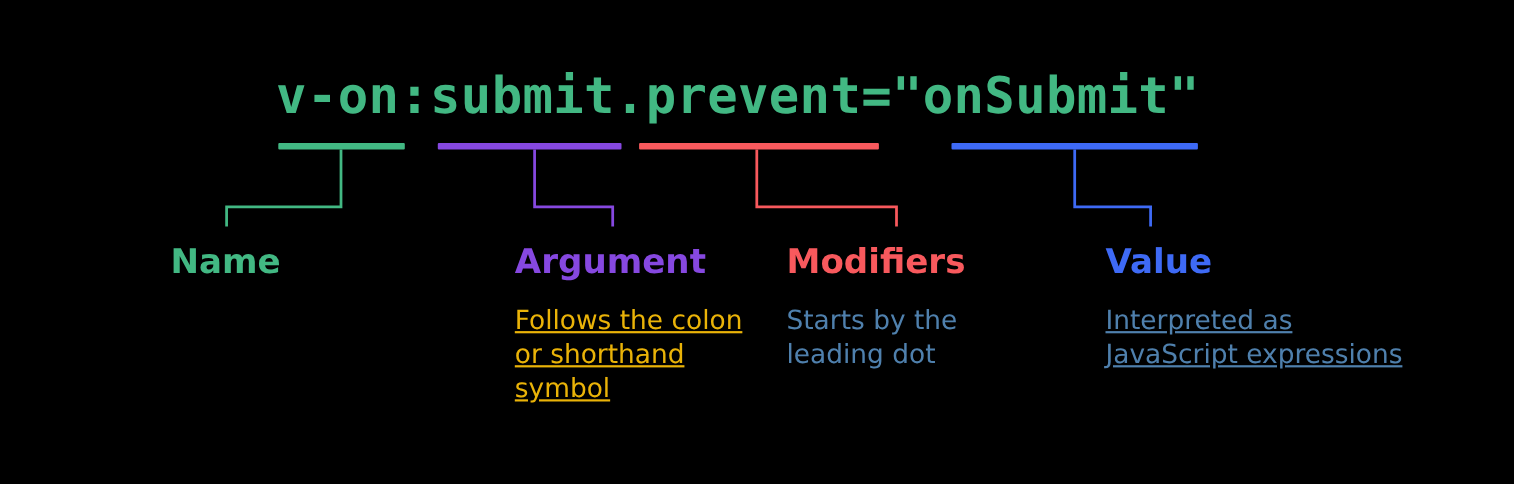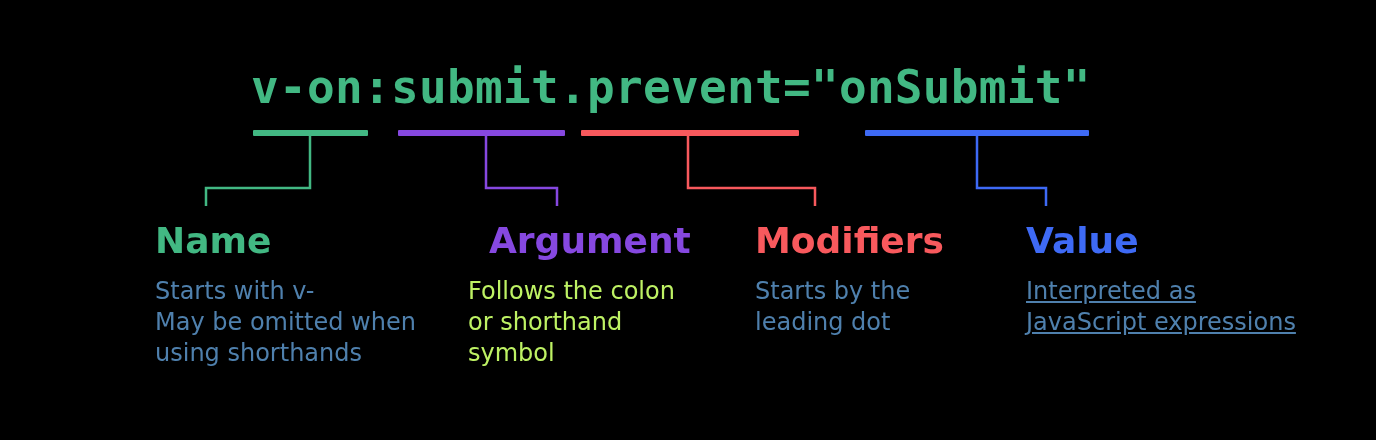--- a/index.html
+++ b/index.html
@@ -27,38 +27,38 @@
     left: 0;
     top: 0;
     width: 1376px;
     height: 440px;
     display: block;
   }
   .hdr {
     position: absolute;
     top: 223px;
     margin: 0;
-    font-size: 36px;
+    font-size: 31px;
     font-weight: 700;
     line-height: 1;
     white-space: pre;
   }
   .desc {
     position: absolute;
     top: 276px;
     margin: 0;
     font-size: 24px;
     font-weight: 400;
     line-height: 31px;
     white-space: pre-line;
   }
   .pos-name { left: 155px; }
   .pos-argument { left: 468px; }
-  .pos-modifiers { left: 755px; }
-  .pos-value { left: 1026px; }
+  .pos-modifiers { left: 715px; }
+  .pos-value { left: 1005px; }
 </style>
 </head>
 <body>
 
 <div class="canvas">
 
   <div class="code" style="color: rgb(66, 184, 131);">v-on:submit.prevent="onSubmit"</div>
 
   <svg class="overlay" viewBox="0 0 1376 440" aria-hidden="true">
 
@@ -67,26 +67,23 @@
     <rect x="581" y="130" width="218" height="6" rx="1" fill="#f8595d"></rect>
     <rect x="865" y="130" width="224" height="6" rx="1" fill="#3e6af5"></rect>
 
     <polyline points="310,136 310,188 206,188 206,206" fill="none" stroke-width="2.5" stroke="#42b883"></polyline>
     <polyline points="486,136 486,188 557,188 557,206" fill="none" stroke-width="2.5" stroke="#8648e0"></polyline>
     <polyline points="688,136 688,188 815,188 815,206" fill="none" stroke-width="2.5" stroke="#f8595d"></polyline>
     <polyline points="977,136 977,188 1046,188 1046,206" fill="none" stroke-width="2.5" stroke="#3e6af5"></polyline>
   </svg>
 
   <h2 class="hdr pos-name" style="color: rgb(66, 184, 131);">Name</h2>
-  <p class="desc pos-name" style="color: rgb(79, 128, 173);">Starts with v-
-May be omitted when
-using shorthands</p>
 
-  <h2 class="hdr pos-argument" style="color: rgb(134, 72, 224); margin-left: 21px;">Argument</h2>
-  <p class="desc pos-argument" style="color: #bef264;">Follows the colon
+  <h2 class="hdr pos-argument" style="color: rgb(134, 72, 224);">Argument</h2>
+  <p class="desc pos-argument" style="color: #eab308; text-decoration: underline;">Follows the colon
 or shorthand
 symbol</p>
 
   <h2 class="hdr pos-modifiers" style="color: rgb(248, 89, 93);">Modifiers</h2>
   <p class="desc pos-modifiers" style="color: rgb(79, 128, 173);">Starts by the
 leading dot</p>
 
   <h2 class="hdr pos-value" style="color: rgb(62, 106, 245);">Value</h2>
   <p class="desc pos-value" style="color: rgb(79, 128, 173); text-decoration: underline;">Interpreted as
 JavaScript expressions</p>

